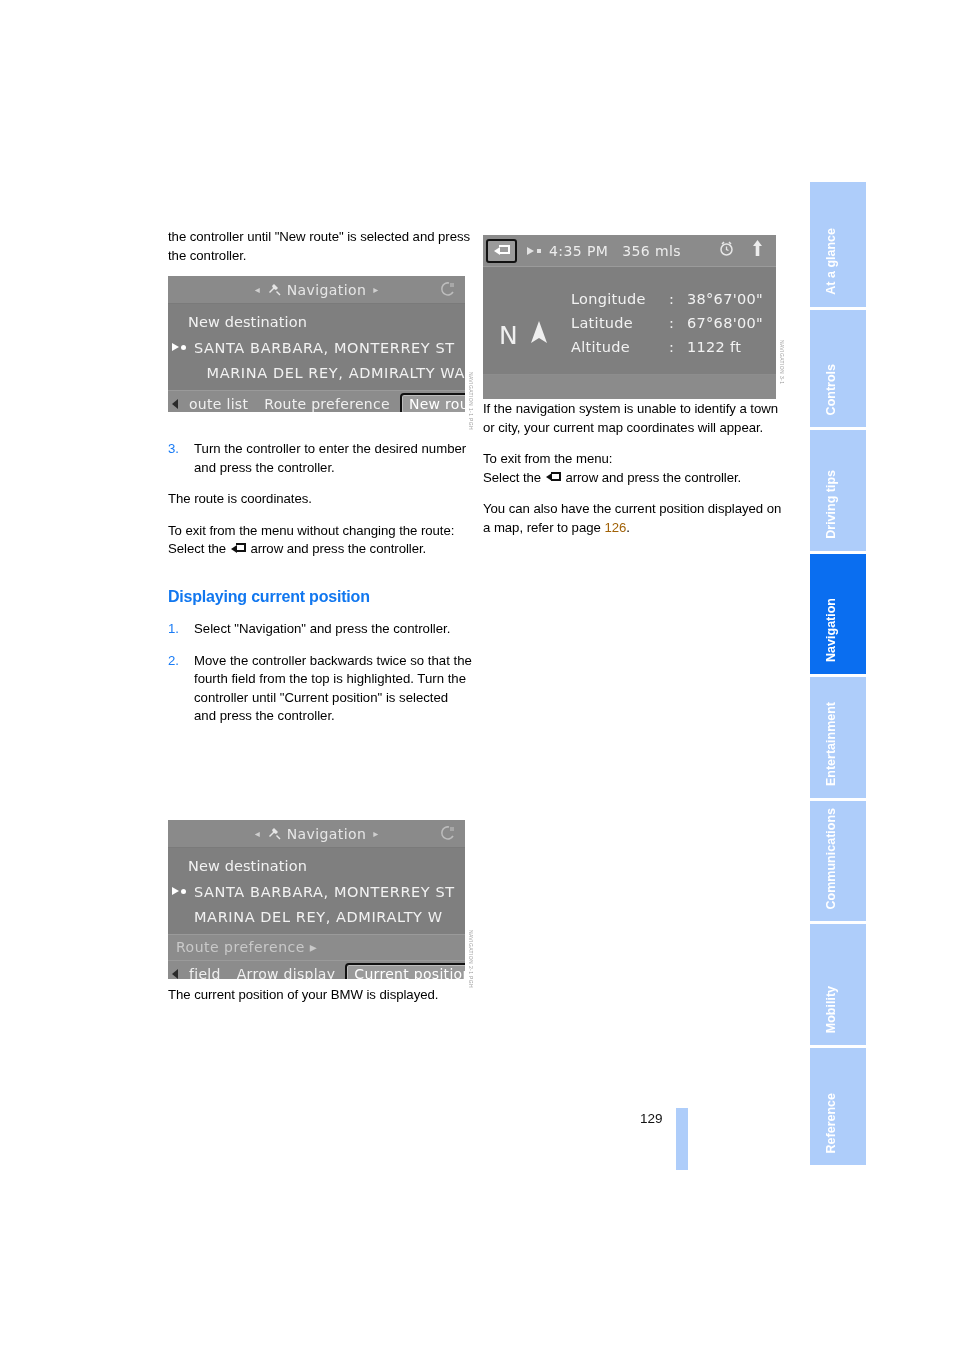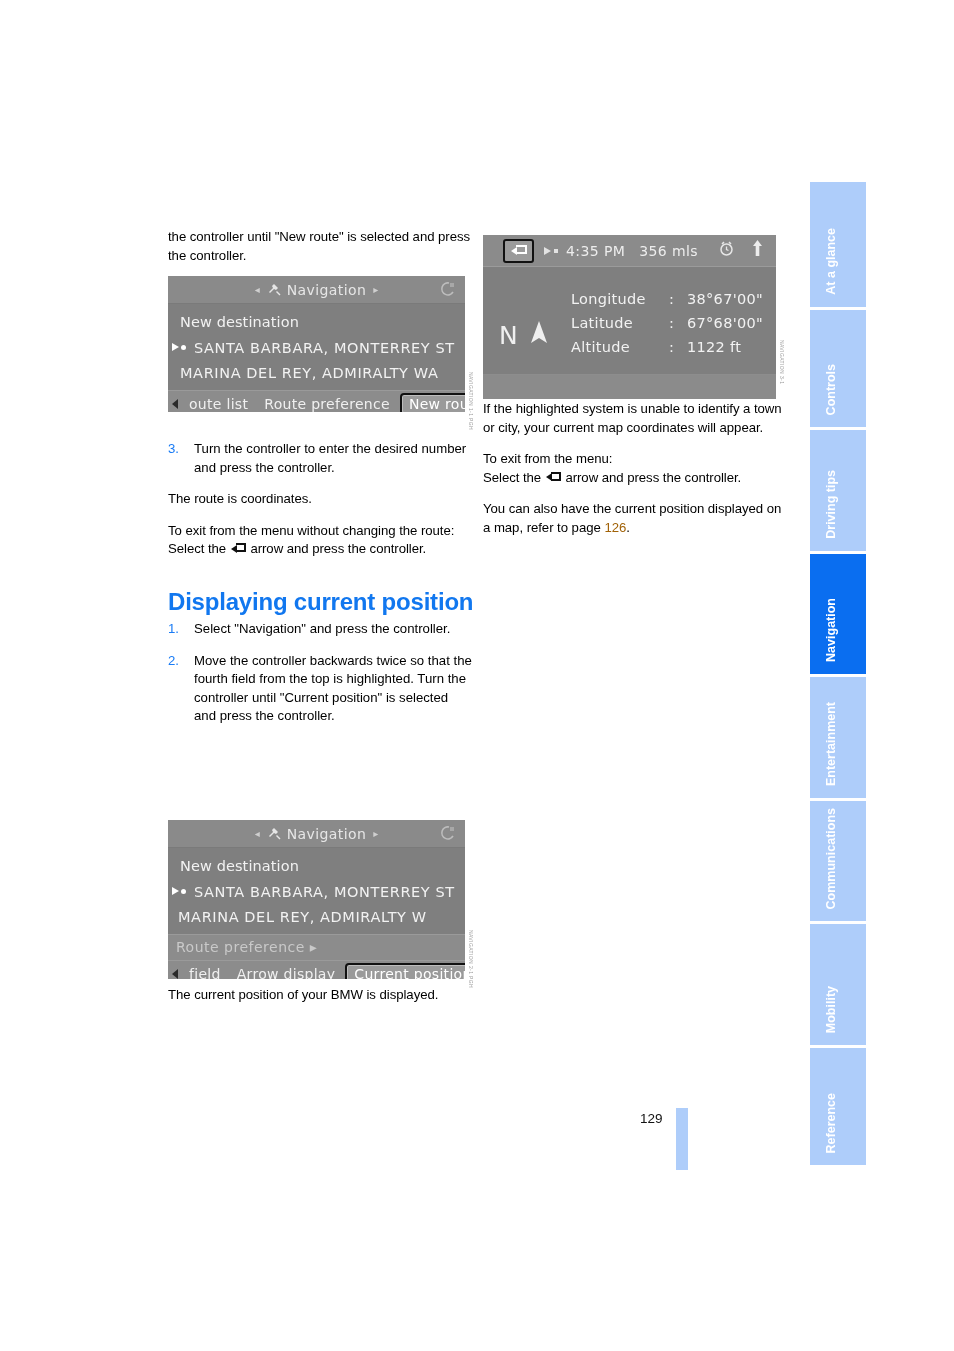--- a/index.html
+++ b/index.html
@@ -49,21 +49,21 @@
   }
   .numitem .num {
     position: absolute;
     left: 0; top: 0;
     color: #1a7cf5;
     font-size: 13.2px;
   }
 
   h2.section-title {
     color: #1177ef;
-    font-size: 24px;
+    font-size: 16px;
     font-weight: bold;
     margin: 0 0 20px 0;
     letter-spacing: -0.2px;
   }
 
   .pagelink { color: #a16207; }
 
   
   .backarrow {
     display: inline-block;
@@ -130,21 +130,21 @@
     width: 17px; height: 17px;
   }
 
   .idrive .body {
     background: #7f7f7f;
     padding: 6px 0 4px 0;
   }
   .idrive .row {
     font-size: 14.5px;
     line-height: 25px;
-    padding-left: 12px;
+    padding-left: 20px;
     color: #f2f2f2;
     letter-spacing: 0.6px;
     white-space: nowrap;
   }
   .idrive .row.dest {
     letter-spacing: 0.1px;
     font-weight: normal;
   }
   .idrive .row.marker { padding-left: 4px; }
   .marker-ico {
@@ -214,21 +214,21 @@
   }
 
   
   .coord-screen { }
   .coord-top {
     height: 31px;
     background: #8b8b8b;
     border-bottom: 1px solid #9b9b9b;
     display: flex;
     align-items: center;
-    padding: 0 10px 0 20px;
+    padding: 0 10px 0 3px;
     font-size: 14px;
     color: #ededed;
     position: relative;
   }
   .btn-back {
     width: 27px; height: 20px;
     border: 2.5px solid #111;
     border-radius: 3px;
     background: #9b9b9b;
     display: flex; align-items: center; justify-content: center;
@@ -366,21 +366,21 @@
           <path d="M10 2 A6 6 0 1 0 14 11" stroke="#bdbdbd" stroke-width="1.6" fill="none"></path>
           <rect x="11" y="2" width="4" height="4" fill="#a8a8a8"></rect>
         </svg>
       </span>
     </div>
     <div class="body">
       <div class="row dest">New destination</div>
       <div class="row marker">
         <span class="marker-ico"><span class="arr"></span><span class="dot"></span></span><span>SANTA BARBARA, MONTERREY ST</span>
       </div>
-      <div class="row" style="">MARINA DEL REY, ADMIRALTY WA</div>
+      <div class="row" style="text-align:right;">MARINA DEL REY, ADMIRALTY WA</div>
     </div>
     <div class="tabbar">
       <span class="scroll-l">
           <span class="tri-l"></span>
         </span>
       <span class="t">oute list</span>
       <span class="t">Route preference</span>
       <span class="t sel">New route</span>
     </div>
 
@@ -428,21 +428,21 @@
           <path d="M10 2 A6 6 0 1 0 14 11" stroke="#bdbdbd" stroke-width="1.6" fill="none"></path>
           <rect x="11" y="2" width="4" height="4" fill="#a8a8a8"></rect>
         </svg>
       </span>
     </div>
     <div class="body">
       <div class="row dest">New destination</div>
       <div class="row marker">
         <span class="marker-ico"><span class="arr"></span><span class="dot"></span></span><span>SANTA BARBARA, MONTERREY ST</span>
       </div>
-      <div class="row" style="padding-left:10px;">MARINA DEL REY, ADMIRALTY W</div>
+      <div class="row" style="padding-left:26px;">MARINA DEL REY, ADMIRALTY W</div>
     </div>
     <div class="subrow">Route preference ▸</div>
     <div class="tabbar">
       <span class="scroll-l">
           <span class="tri-l"></span>
         </span>
       <span class="t">field</span>
       <span class="t">Arrow display</span>
       <span class="t sel">Current position</span>
 
@@ -494,21 +494,21 @@
         <div>
           <span class="lbl">Altitude</span><span class="sep">:</span><span class="val">1122 ft</span>
         </div>
       </div>
     </div>
     <div class="coord-foot"></div>
   </div>
   <div class="wm" style="left:779px; top:340px;">NAVIGATION 3-1</div>
 
   <div class="col col-right" style="top:400px;">
-    <p class="para">If the highlighted system is unable to identify a town or city, your current map coordinates will appear.</p>
+    <p class="para">If the navigation system is unable to identify a town or city, your current map coordinates will appear.</p>
     <p class="para tight">To exit from the menu:</p>
     <p class="para">
       <span>Select the </span><span class="backarrow"></span><span> arrow and press the controller.</span>
     </p>
     <p class="para">
       <span>You can also have the current position displayed on a map, refer to page </span><span class="pagelink">126</span><span>.</span>
     </p>
   </div>
 
   <div class="sidebar">

